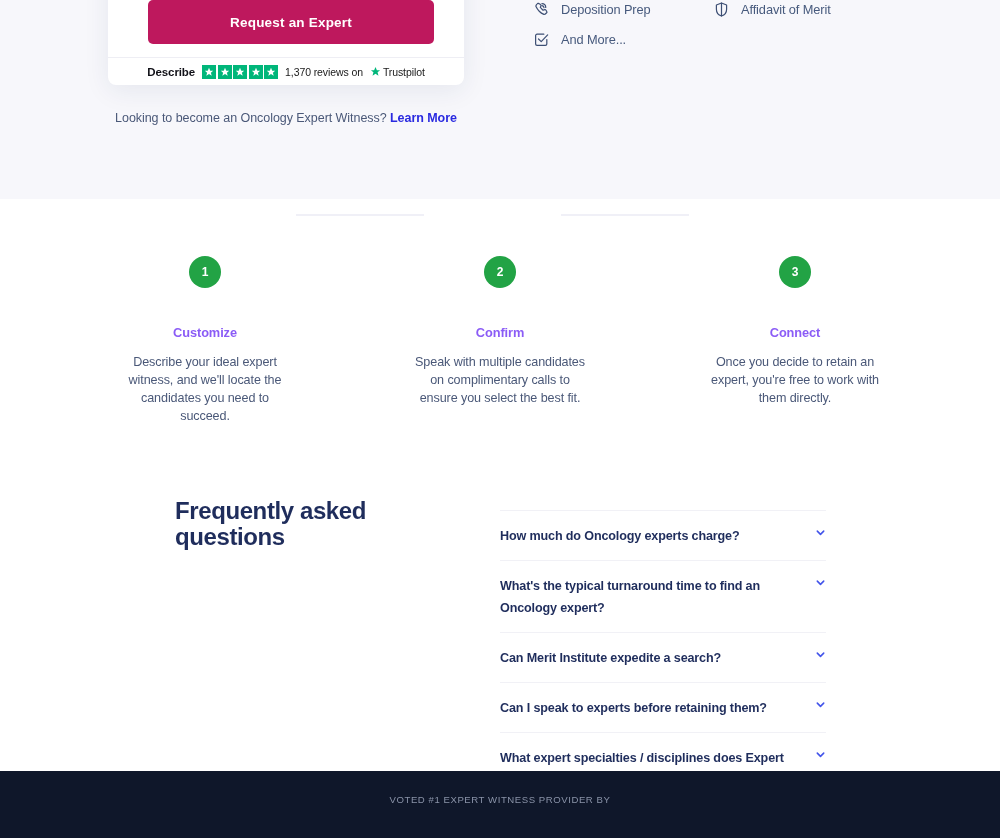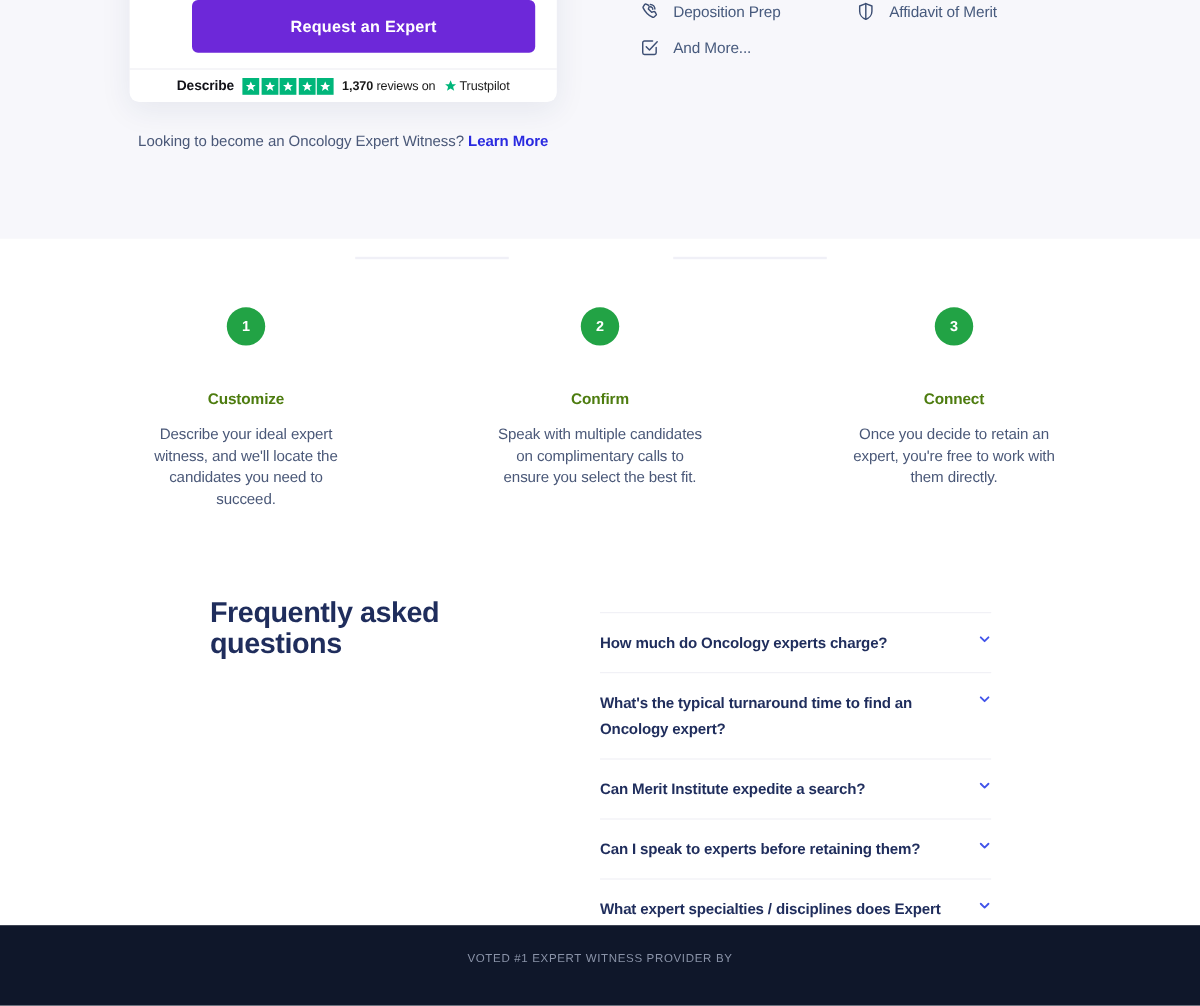--- a/index.html
+++ b/index.html
@@ -39,25 +39,25 @@
     top: -60px;
     width: 356px;
     height: 145px;
     background: #ffffff;
     border-radius: 8px;
     box-shadow: 0 6px 26px rgba(31, 45, 92, 0.08);
   }
 
   .cta-button {
     position: absolute;
-    left: 52px;
+    left: 40px;
     top: 60px;
     width: 286px;
     height: 44px;
-    background: #6d28d9;
+    background: #be185d;
     border: none;
     border-radius: 5px;
     color: #ffffff;
     font-family: "Liberation Sans", sans-serif;
     font-size: 13.5px;
     font-weight: bold;
     letter-spacing: 0.2px;
     cursor: pointer;
   }
 
@@ -103,21 +103,21 @@
     justify-content: center;
   }
 
   .trust-star svg { display: block; }
 
   .trust-reviews {
     font-size: 10.5px;
     color: #191919;
     letter-spacing: -0.1px;
   }
-  .trust-reviews b { font-weight: bold; }
+  .trust-reviews b { font-weight: normal; }
 
   .trust-brand {
     display: flex;
     align-items: center;
     gap: 2px;
     font-size: 10.5px;
     color: #191919;
     letter-spacing: -0.1px;
   }
 
@@ -212,21 +212,21 @@
     display: flex;
     align-items: center;
     justify-content: center;
     line-height: 1;
   }
 
   .step-title {
     margin-top: 37px;
     font-size: 12.8px;
     font-weight: bold;
-    color: #4d7c0f;
+    color: #8b5cf6;
     letter-spacing: -0.1px;
   }
 
   .step-desc {
     margin-top: 13px;
     width: 175px;
     text-align: center;
     font-size: 12.6px;
     line-height: 18px;
     color: #4a5878;

